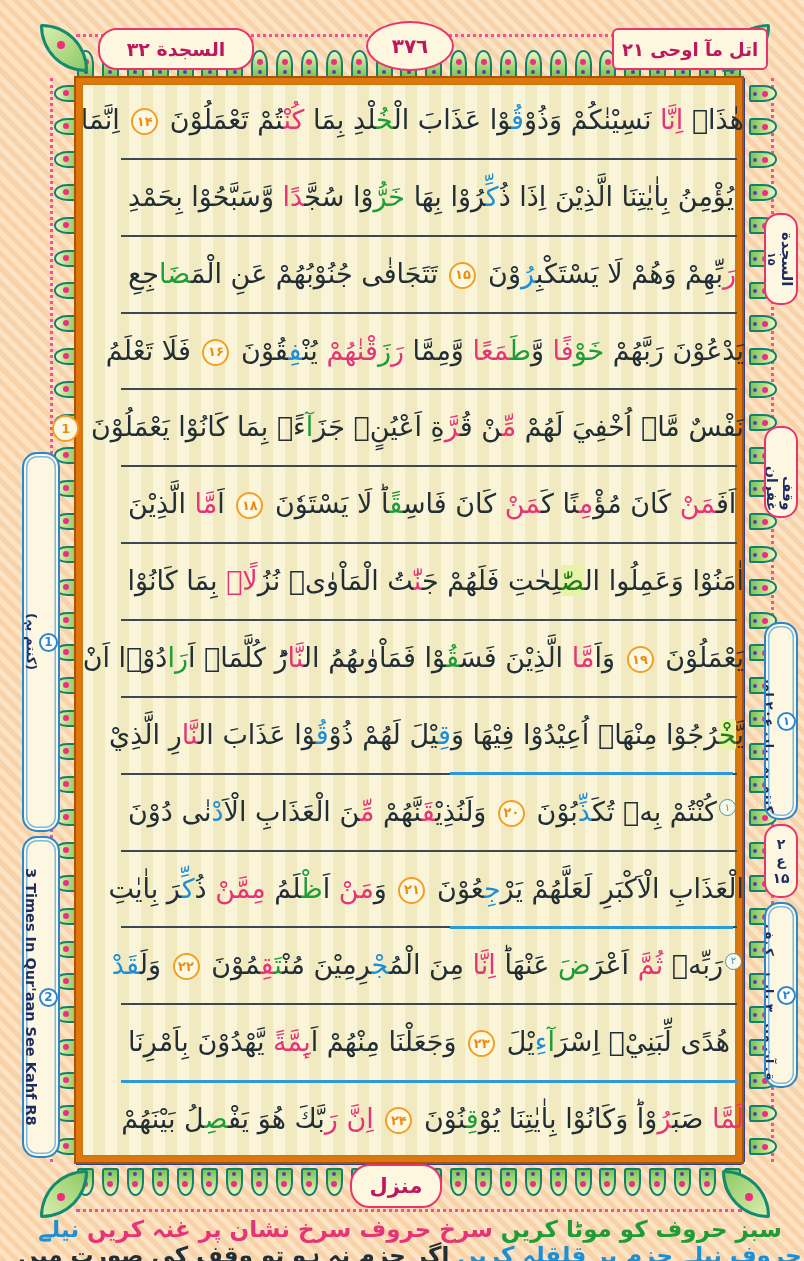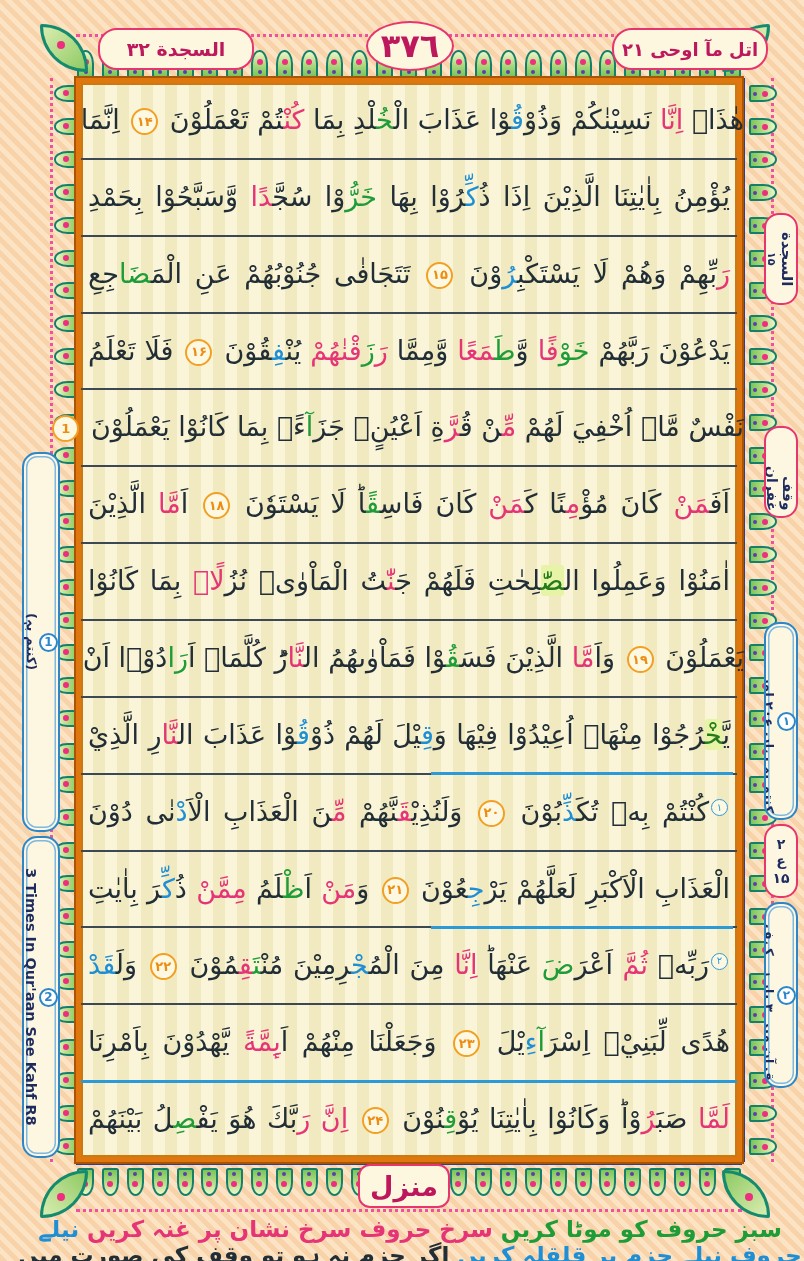--- a/index.html
+++ b/index.html
@@ -29,28 +29,28 @@
   .corner::after{content:"";position:absolute;left:14px;top:14px;width:8px;height:8px;border-radius:50%;background:#ee2f7e;}
   .corner-tl{left:40px;top:24px;}
   .corner-tr{left:722px;top:24px;transform:rotate(90deg);}
   .corner-br{left:722px;top:1170px;transform:rotate(180deg);}
   .corner-bl{left:40px;top:1170px;transform:rotate(270deg);}
   
   .badge{position:absolute;z-index:6;background:#fdf7e0;border:2.5px solid #e8356d;
     color:#be185d;font-weight:bold;display:flex;align-items:center;justify-content:center;
     direction:rtl;}
   .badge-surah{left:98px;top:28px;width:152px;height:38px;border-radius:19px;font-size:19px;}
-  .badge-page{left:366px;top:21px;width:84px;height:46px;border-radius:50%;font-size:32px;}
-  .badge-juz{left:612px;top:28px;width:152px;height:38px;border-radius:20px;font-size:18px;}
-  .badge-manzil{left:358px;top:1164px;width:88px;height:40px;border-radius:12px;font-size:27px;}
+  .badge-page{left:366px;top:21px;width:84px;height:46px;border-radius:50%;font-size:20px;}
+  .badge-juz{left:612px;top:28px;width:152px;height:38px;border-radius:6px;font-size:18px;}
+  .badge-manzil{left:350px;top:1164px;width:88px;height:40px;border-radius:20px;font-size:21px;}
   
   .sheet{position:absolute;left:76px;top:78px;width:666px;height:1084px;box-sizing:border-box;z-index:4;
     border:5px solid #e0770e;box-shadow:0 0 0 2px #a85505,inset 0 0 0 2px #c97a10;
     background:repeating-linear-gradient(90deg,#faf5d8 0 12px,#f1e9c0 12px 24px);
-    display:flex;flex-direction:column;}
+    display:flex;flex-direction:column;padding-left:40px;}
   .qrow{flex:1 1 0;position:relative;display:flex;align-items:center;border-bottom:2px solid #3c4852;}
   .qrow:last-child{border-bottom:none;}
   .qtext{width:100%;direction:rtl;unicode-bidi:embed;text-align:justify;text-align-last:justify;
     padding:0 7px;font-size:27px;color:#222e36;line-height:1.05;white-space:nowrap;}
   .c-k{color:#222e36;}
   .c-p{color:#e63577;}
   .c-g{color:#1e9c37;}
   .c-b{color:#1e8fd5;}
   .c-gbox{color:#247a1d;background:#e7f3a6;border-radius:3px;}
   .c-pbox{color:#e63577;background:#fbd6e4;border-radius:3px;}

